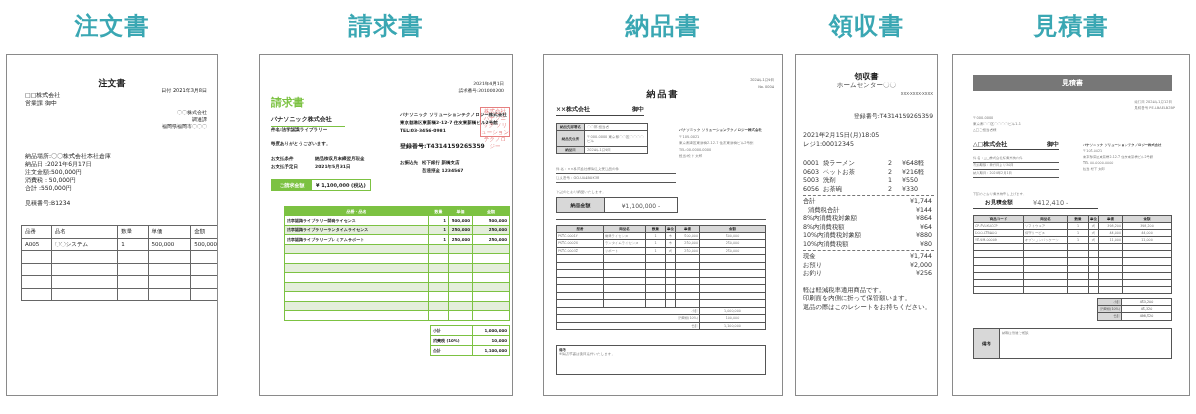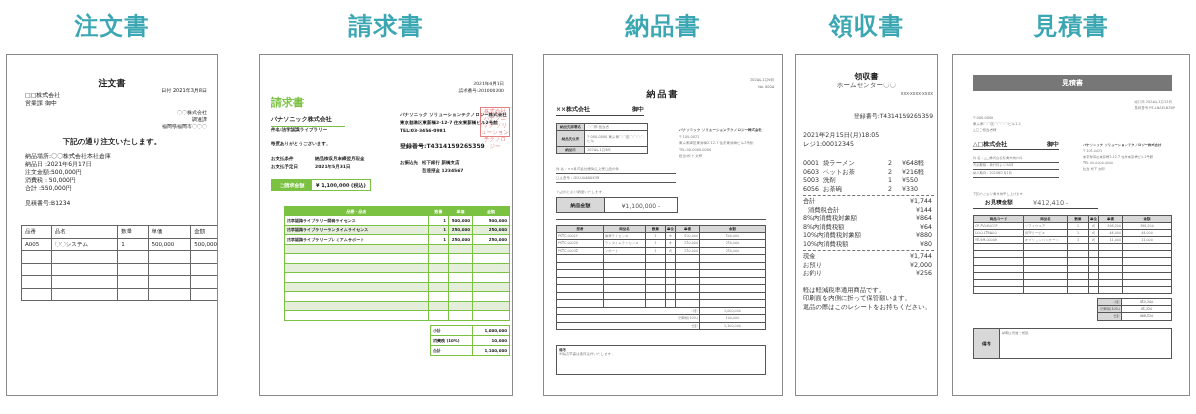--- a/index.html
+++ b/index.html
@@ -136,21 +136,20 @@
   <div class="abs date">日付 2021年3月8日</div>
   <div class="abs to">
     <div>□□株式会社</div>
     <div>営業課 御中</div>
   </div>
   <div class="abs from">
     <div>〇〇株式会社</div>
     <div>調達課</div>
     <div>福岡県福岡市〇〇〇</div>
   </div>
-  <div class="abs lead">下記の通り注文いたします。</div>
   <div class="abs info">
     <div>納品場所:〇〇株式会社本社倉庫</div>
     <div>納品日 :2021年6月17日</div>
     <div>注文金額:500,000円</div>
     <div>消費税 : 50,000円</div>
     <div>合計   :550,000円</div>
   </div>
   <div class="abs quote">見積番号:B1234</div>
   <table style="width:200px;">
     <tbody>

